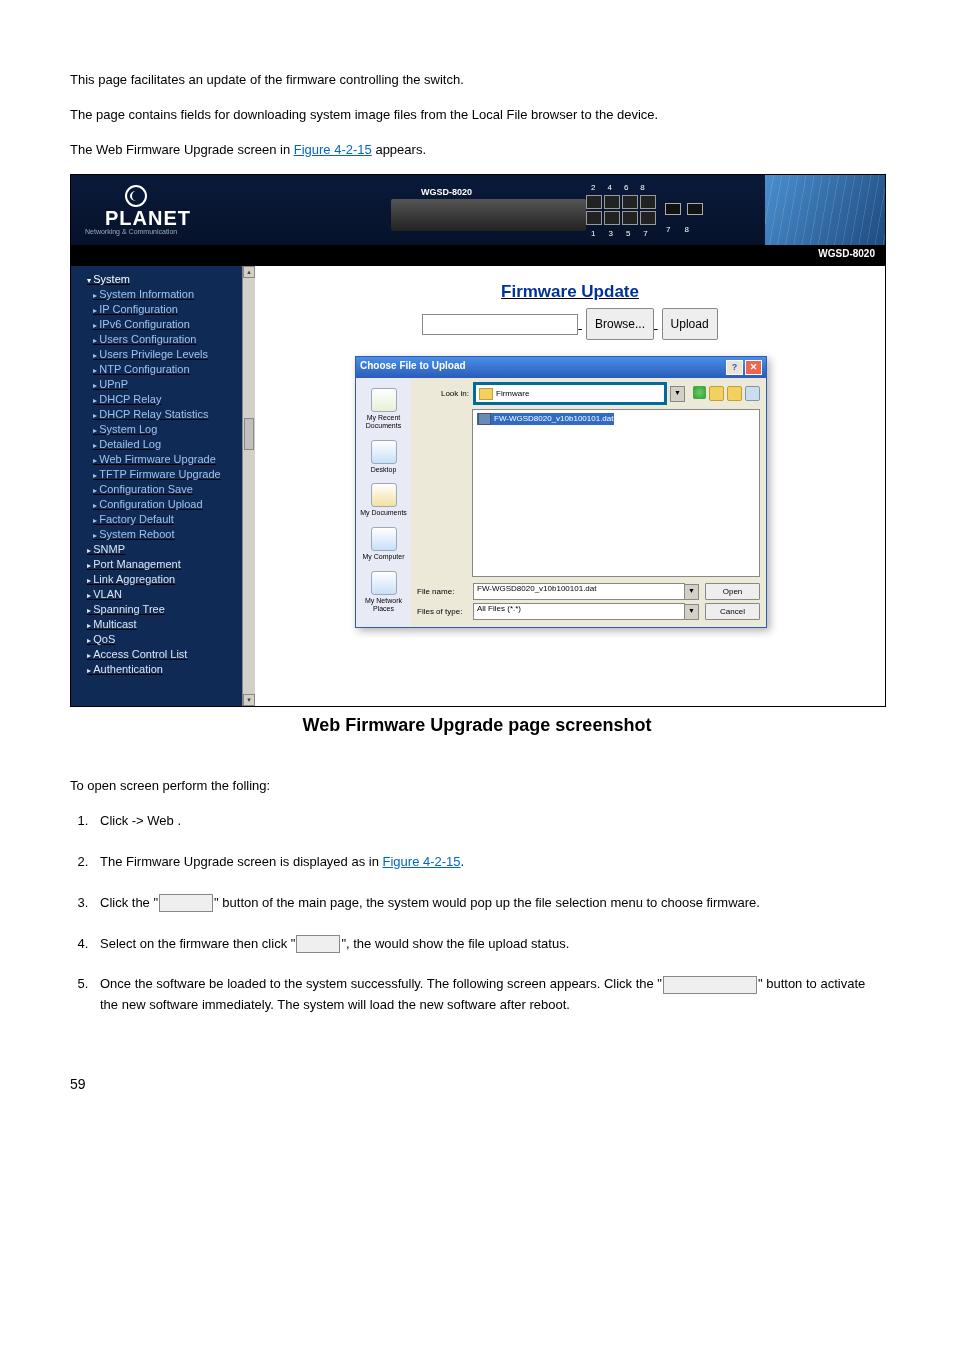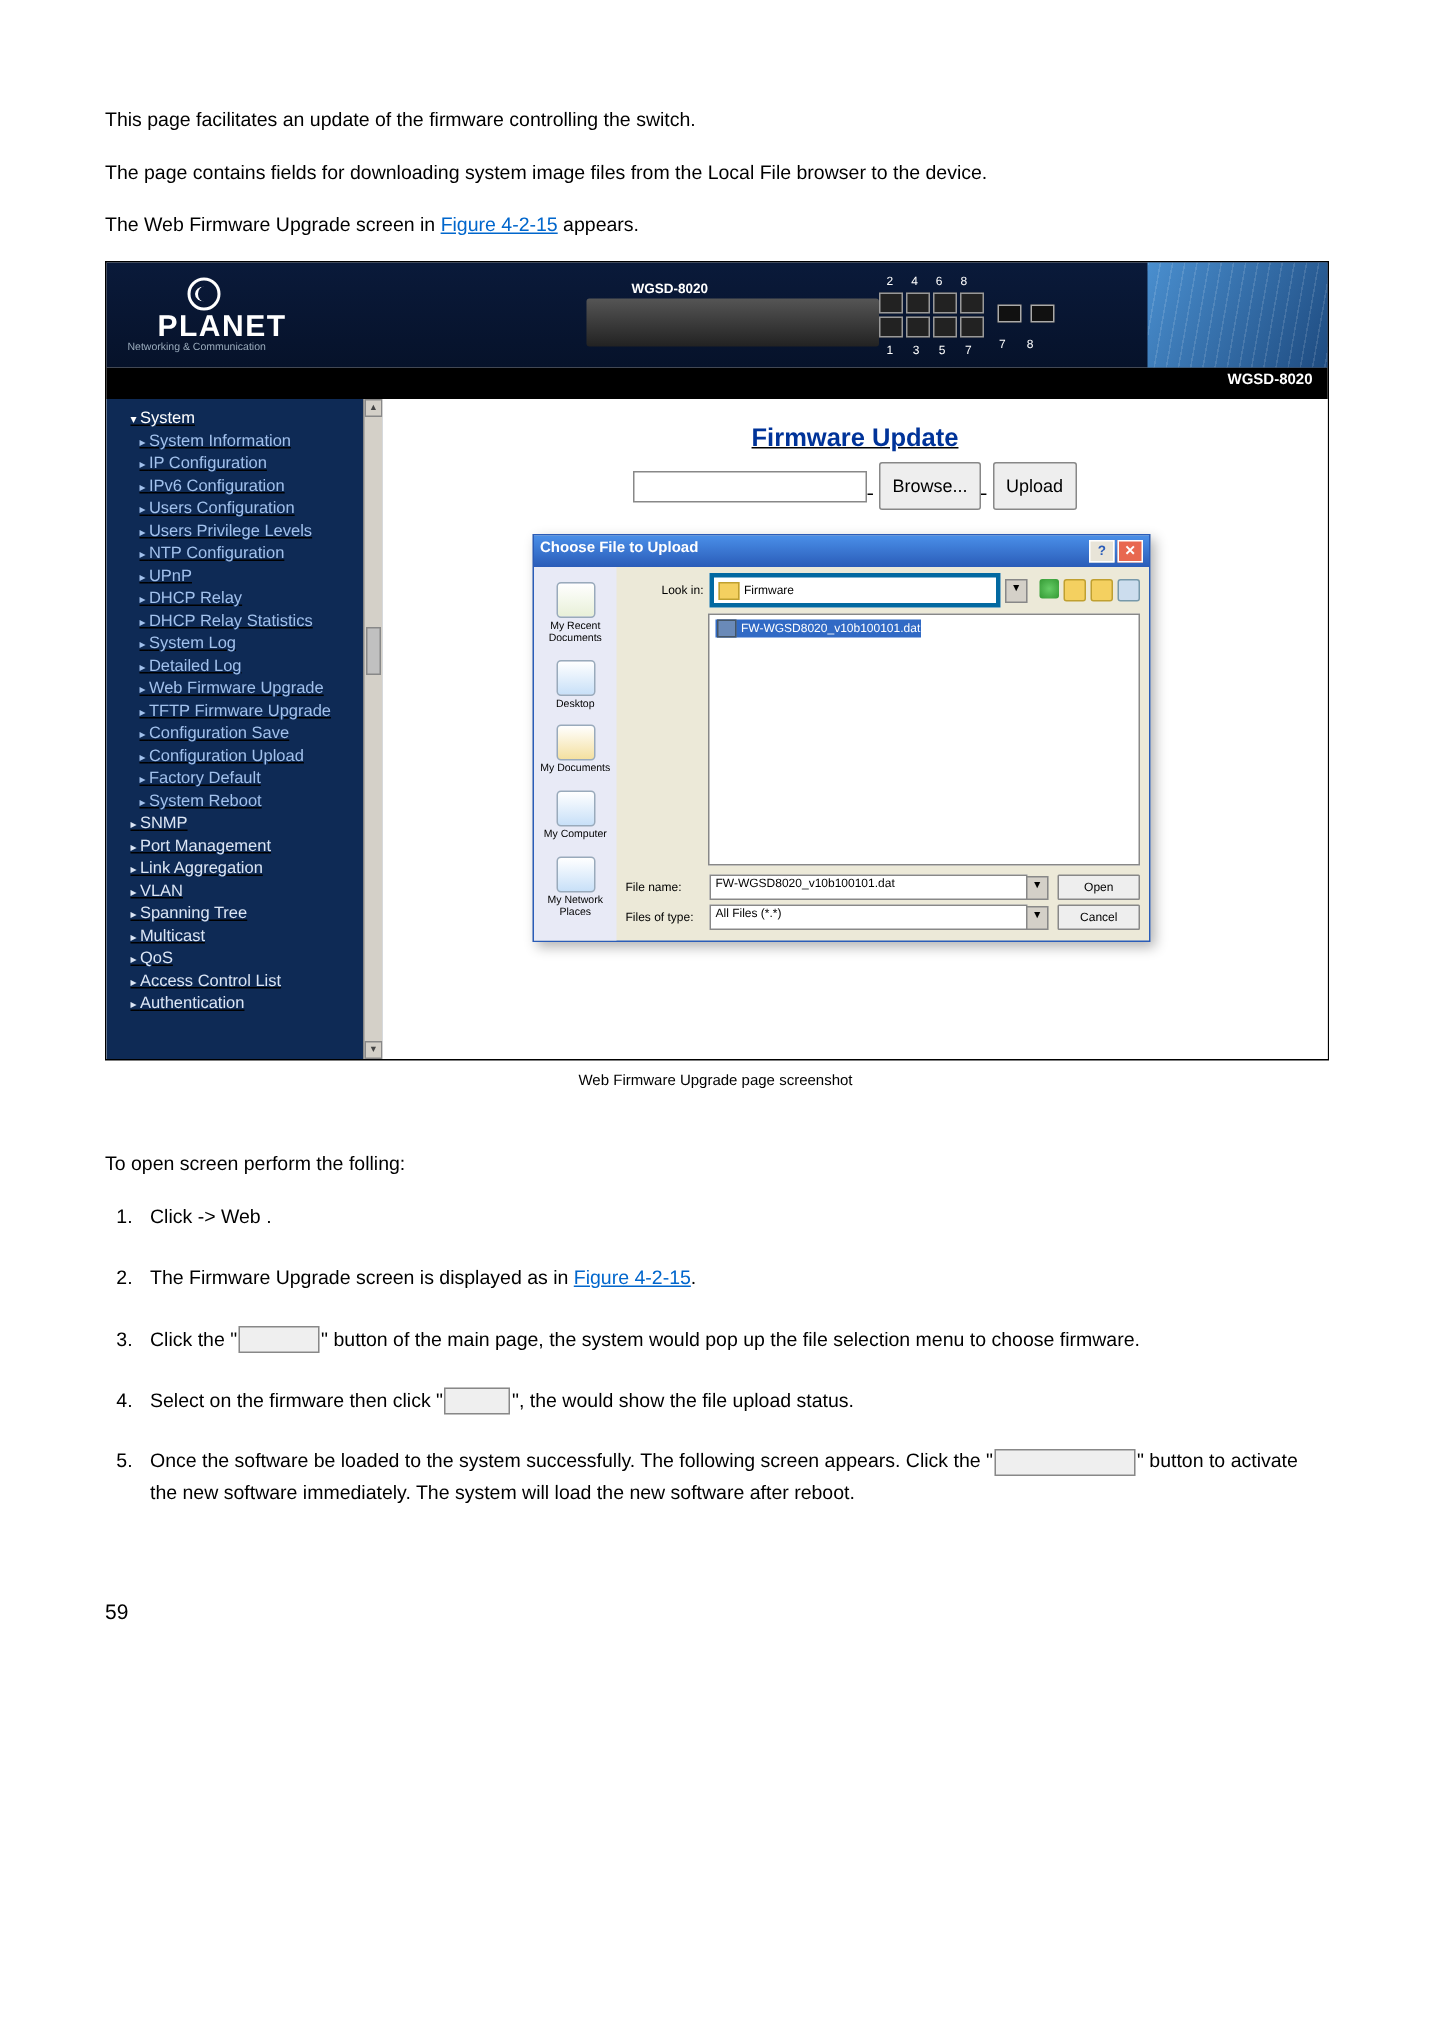--- a/index.html
+++ b/index.html
@@ -93,21 +93,21 @@
   .tico { width:13px; height:13px; border-radius:2px;}
   .dropbtn { width:13px; height:14px; background:#d4d0c8; border:1px solid #888; font-size:7px; text-align:center; line-height:12px; margin-left:-1px;}
   .dlg-filearea { border:1px solid #888; background:#fff; height:160px; margin:2px 0 6px 55px; padding:3px 4px; font-size:8px;}
   .filerow::before { content:''; display:inline-block; width:11px; height:10px; background:#6a8ab8; border:1px solid #456; margin-right:3px; vertical-align:middle;}
   .filerow { background:#316ac5; color:#fff; display:inline-block; padding:0 1px;}
   .dlg-brow { display:flex; align-items:center; margin:3px 0;}
   .dlg-brow label { width:52px; text-align:left; font-size:8px; margin-right:4px;}
   .dlg-input { flex:1; height:15px; border:1px solid #888; background:#fff; font-size:8px; padding:0 3px;}
   .dlg-bbtn { width:55px; height:17px; border:1px solid #888; background:#eee; font-size:8px; margin-left:6px; border-radius:1px;}
 
-  .caption { text-align:center; margin:8px 0 40px 0; font-size:10px;}
+  .caption { text-align:center; margin:8px 0 40px 0; font-size:18px;font-weight:bold;}
   ol { padding-left:22px; margin:0;}
   ol li { margin-bottom:20px; padding-left:8px; line-height:1.6;}
   .inline-btn { display:inline-block; border:1px solid #888; background:#efefef; height:16px; width:52px; vertical-align:middle; margin:0 1px;}
   .inline-btn.wide { width:92px;}
   .pagenum { text-align:left; margin-top:60px; font-size:14px;}
 </style>
 </head>
 <body>
 
 <p>This page facilitates an update of the firmware controlling the switch.</p>

